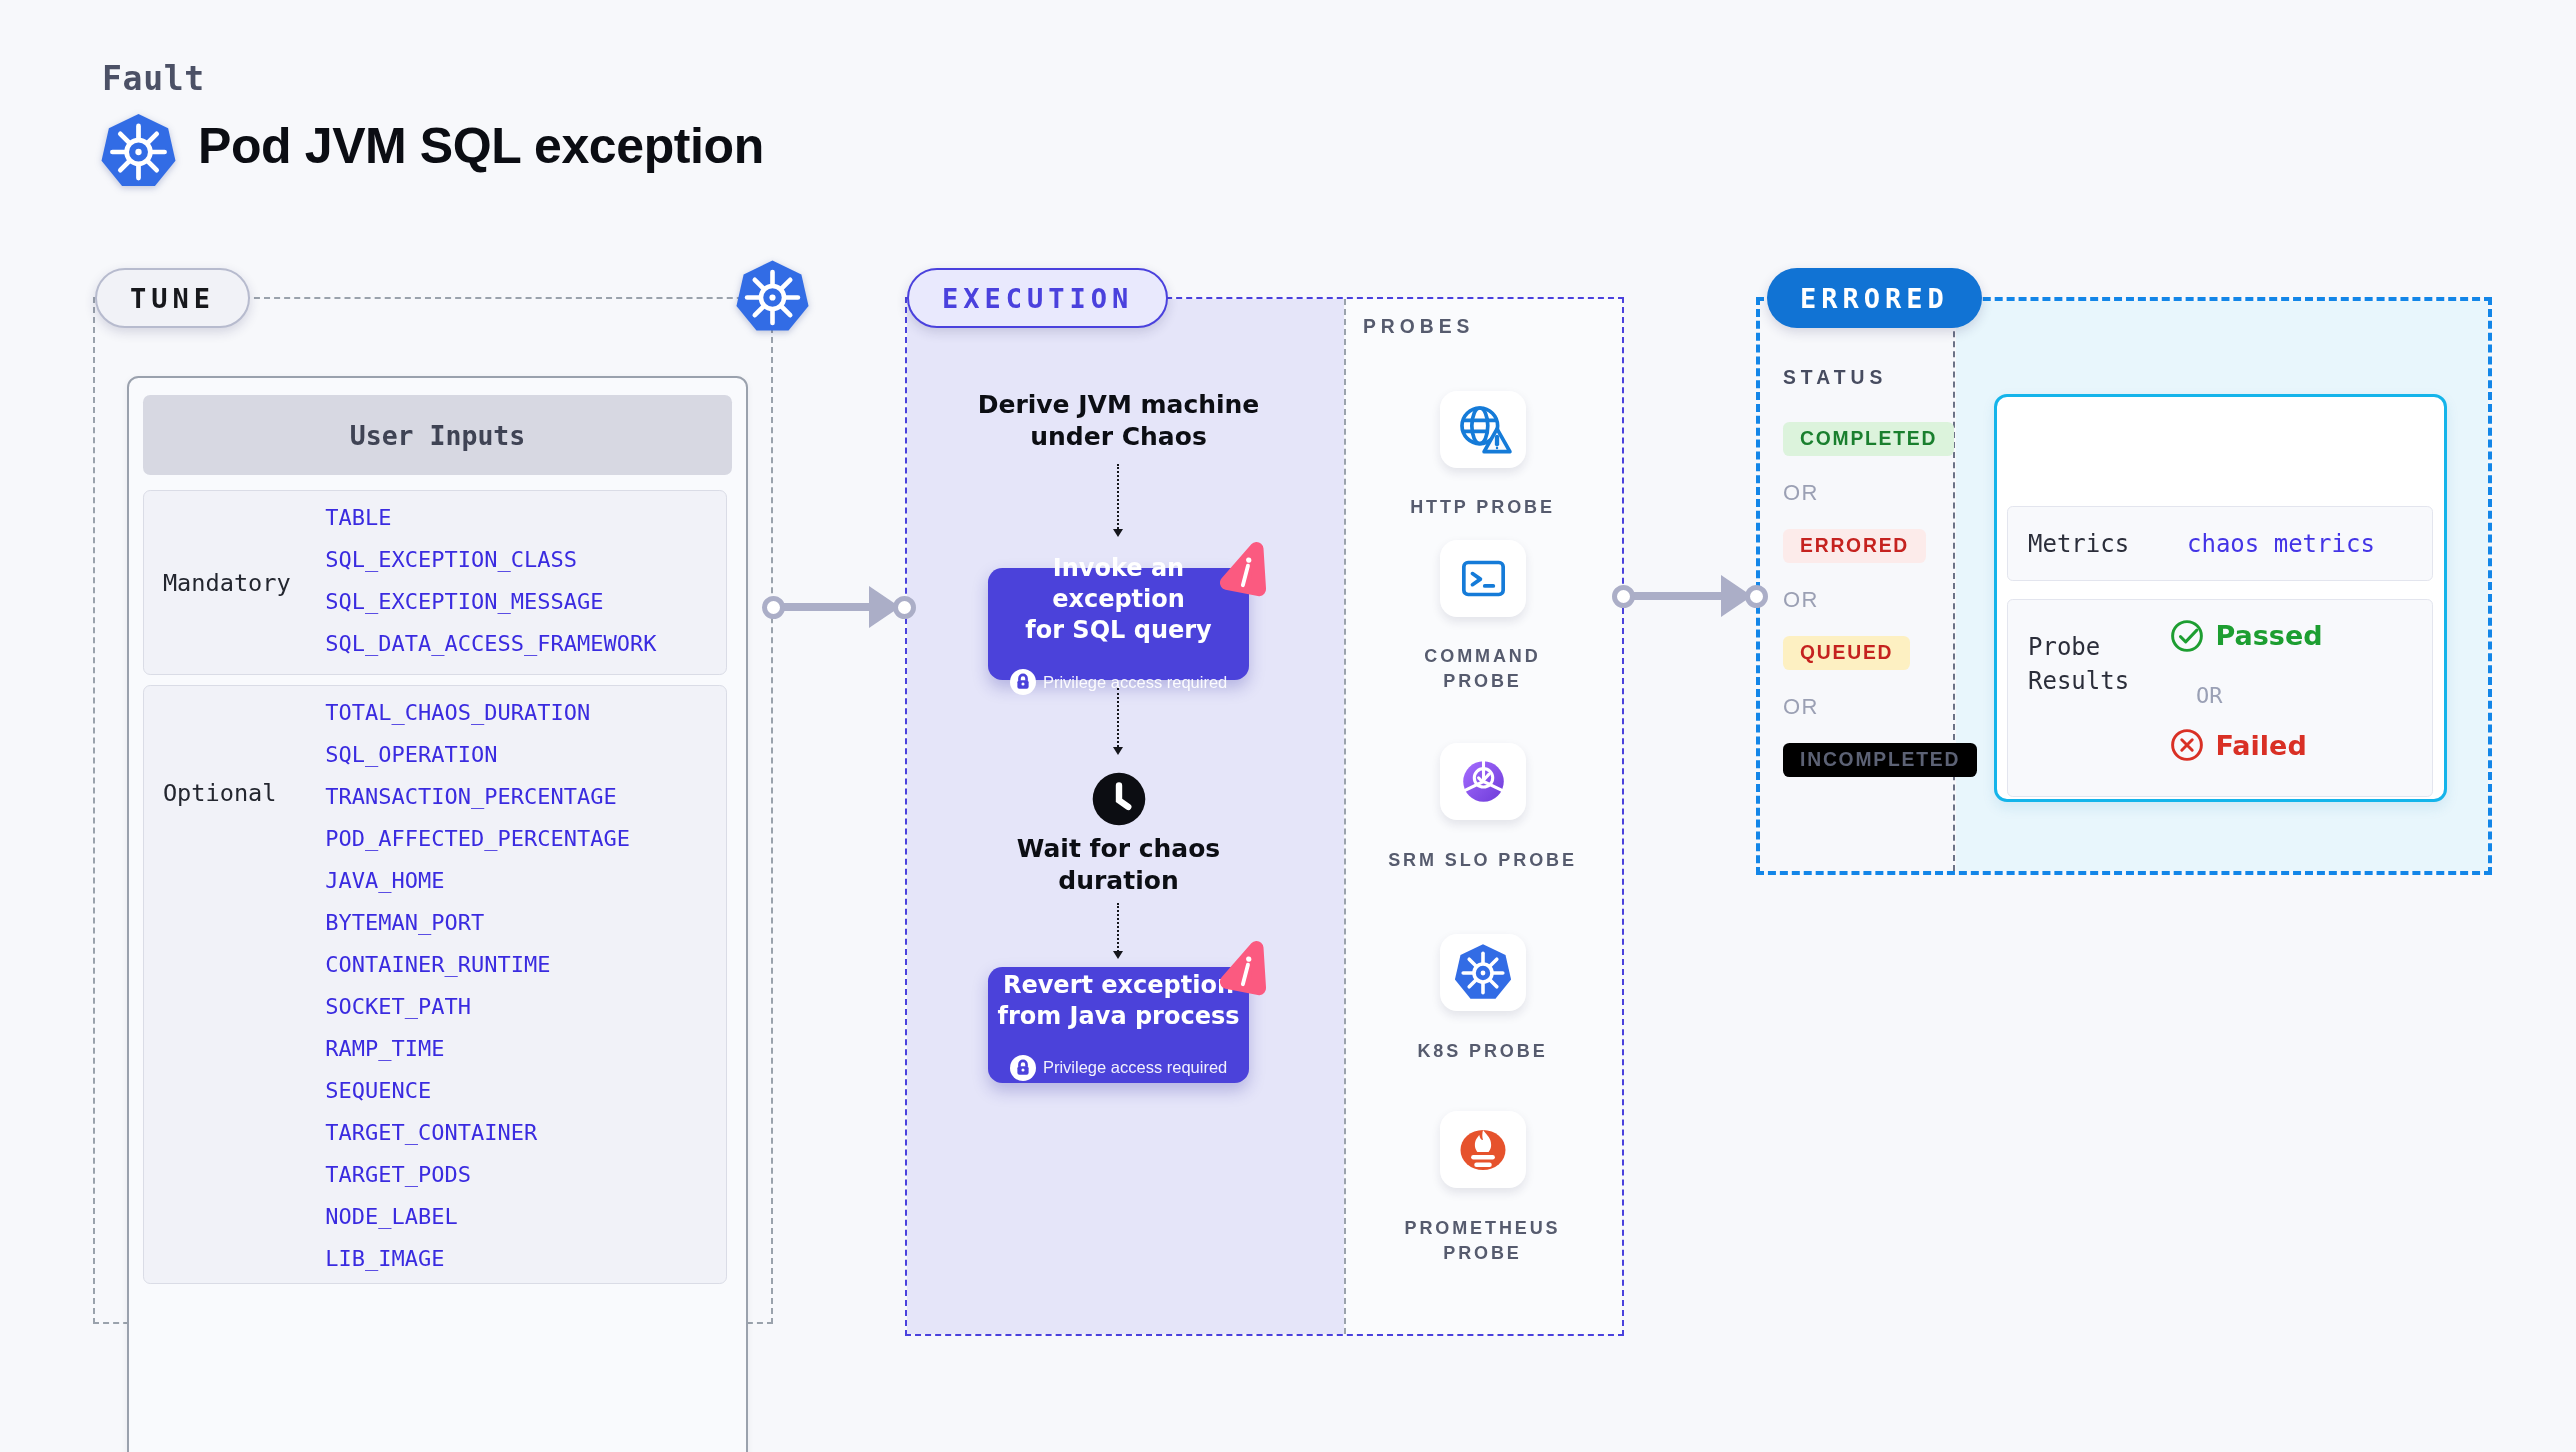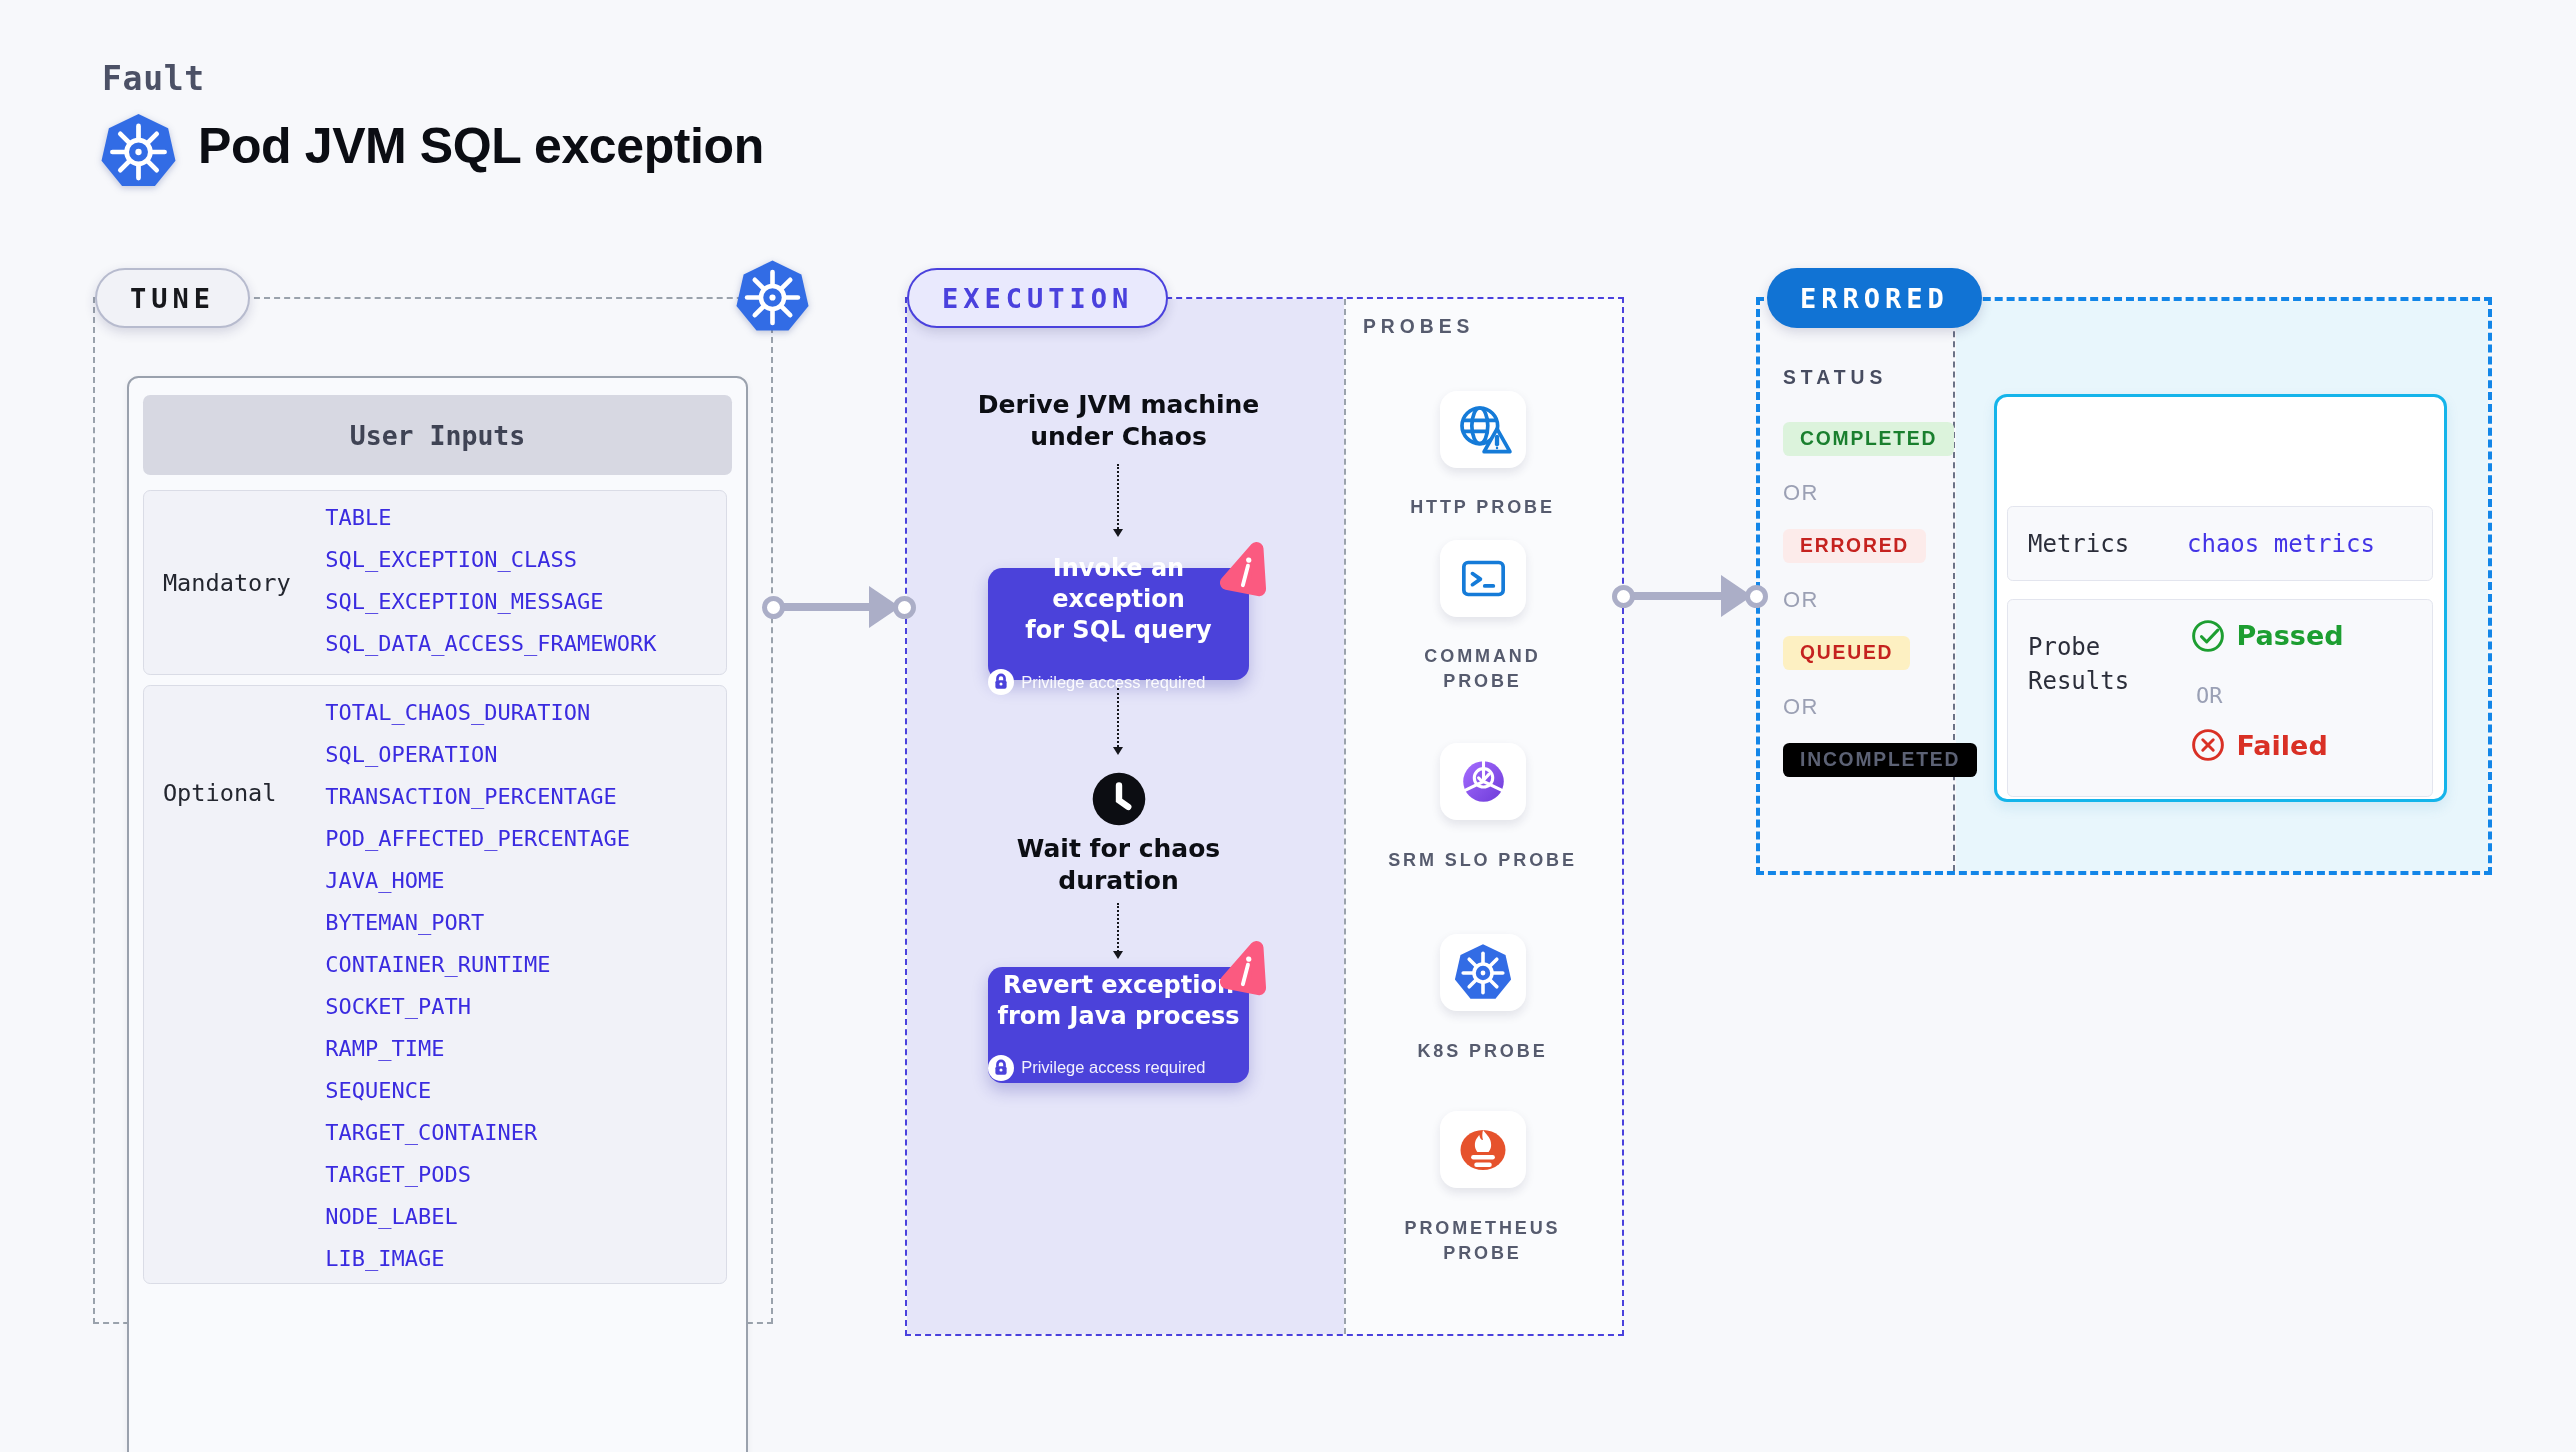--- a/index.html
+++ b/index.html
@@ -52,21 +52,21 @@
   .param-list { display:flex; flex-direction:column; padding-top:5.7px; }
   .param-item { font-family:"DejaVu Sans Mono",monospace; font-size:22px; color:#3a2be0; line-height:42px; white-space:nowrap; }
 
   
   .flow-label { position:absolute; width:287px; text-align:center; font-size:25px; font-weight:700; color:#0c0e14; line-height:31.5px; font-family:"DejaVu Sans","Liberation Sans",sans-serif; }
   .vline { position:absolute; width:0; border-left:2.9px dotted #15161c; }
   .vline::after { content:''; position:absolute; left:-6.4px; bottom:-8.6px; border:5.7px solid transparent; border-top:8.6px solid #15161c; }
   .flow-node { position:absolute; left:81px; width:261px; background:#4b42da; border-radius:14.3px; color:#fff; text-align:center;
                display:flex; flex-direction:column; justify-content:center; box-shadow:0 7.2px 15.8px rgba(40,35,160,.25); }
   .flow-node .l { font-size:24px; font-weight:700; line-height:31px; font-family:"DejaVu Sans","Liberation Sans",sans-serif; }
-  .priv { margin-top:23px; display:flex; align-items:center; gap:7.2px; }
+  .priv { margin-top:23px; display:flex; align-items:center; justify-content:center; gap:7.2px; }
   .priv span { font-size:16.5px; color:rgba(255,255,255,.93); }
   .chaos-badge { position:absolute; left:306px; width:62px; height:62px; z-index:3; transform:rotate(-8deg); }
   .clock { position:absolute; left:185px; width:54px; height:54px; }
 
   
   .probes-title { position:absolute; left:456px; top:16.5px; font-size:19.3px; font-weight:700; letter-spacing:5px; color:#565b6e; }
   .probe-card { position:absolute; left:533px; width:86px; height:77px; background:#ffffff; border-radius:17px;
                 display:flex; align-items:center; justify-content:center; box-shadow:0 4.3px 10px rgba(25,30,70,.10); }
   .probe-label { position:absolute; left:481px; width:189px; text-align:center; font-size:18px; font-weight:700; letter-spacing:2.9px; color:#565b6e; line-height:25px; }
 
@@ -83,21 +83,21 @@
   .output-card { position:absolute; left:234px; top:93px; width:453px; height:408px; background:#ffffff; border:3.6px solid #14b4ea; border-radius:13px; box-shadow:0 5.7px 13px rgba(20,120,180,.10); }
   .output-header { position:absolute; left:11.5px; right:11.5px; top:15.8px; height:73px; background:#d5d6e2; border-radius:5.7px;
                    display:flex; align-items:center; justify-content:center; font-family:"DejaVu Sans Mono",monospace; font-size:26px; color:#565b70; }
   .out-row { position:absolute; left:10px; width:426px; background:#f8f9fc; border:1.4px solid #e3e5ee; border-radius:5.7px; }
   .out-row.metrics { top:109px; height:75px; }
   .out-row.proberes { top:202px; height:198px; }
   .out-label { position:absolute; left:20px; font-family:"DejaVu Sans Mono",monospace; font-size:24px; color:#2b2e3a; line-height:34px; }
   .metrics .out-label { top:20px; }
   .proberes .out-label { top:30px; width:129px; }
   .metrics-value { position:absolute; left:179px; top:20px; font-family:"DejaVu Sans Mono",monospace; font-size:24px; color:#4334e6; line-height:34px; }
-  .verdict { position:absolute; left:183px; display:flex; align-items:center; gap:11.5px; }
+  .verdict { position:absolute; left:162px; display:flex; align-items:center; gap:11.5px; }
   .verdict.passed { top:18.6px; }  .verdict.failed { top:128px; }
   .verdict span { font-size:27px; font-weight:700; font-family:"DejaVu Sans","Liberation Sans",sans-serif; }
   .verdict.passed span { color:#1d9e31; } .verdict.failed span { color:#d93025; }
   .verdict-or { position:absolute; left:188px; top:83px; font-family:"DejaVu Sans Mono",monospace; font-size:22px; color:#9aa0b5; }
 </style>
 </head>
 <body>
 
 <svg width="0" height="0" style="position:absolute">
   <defs>

